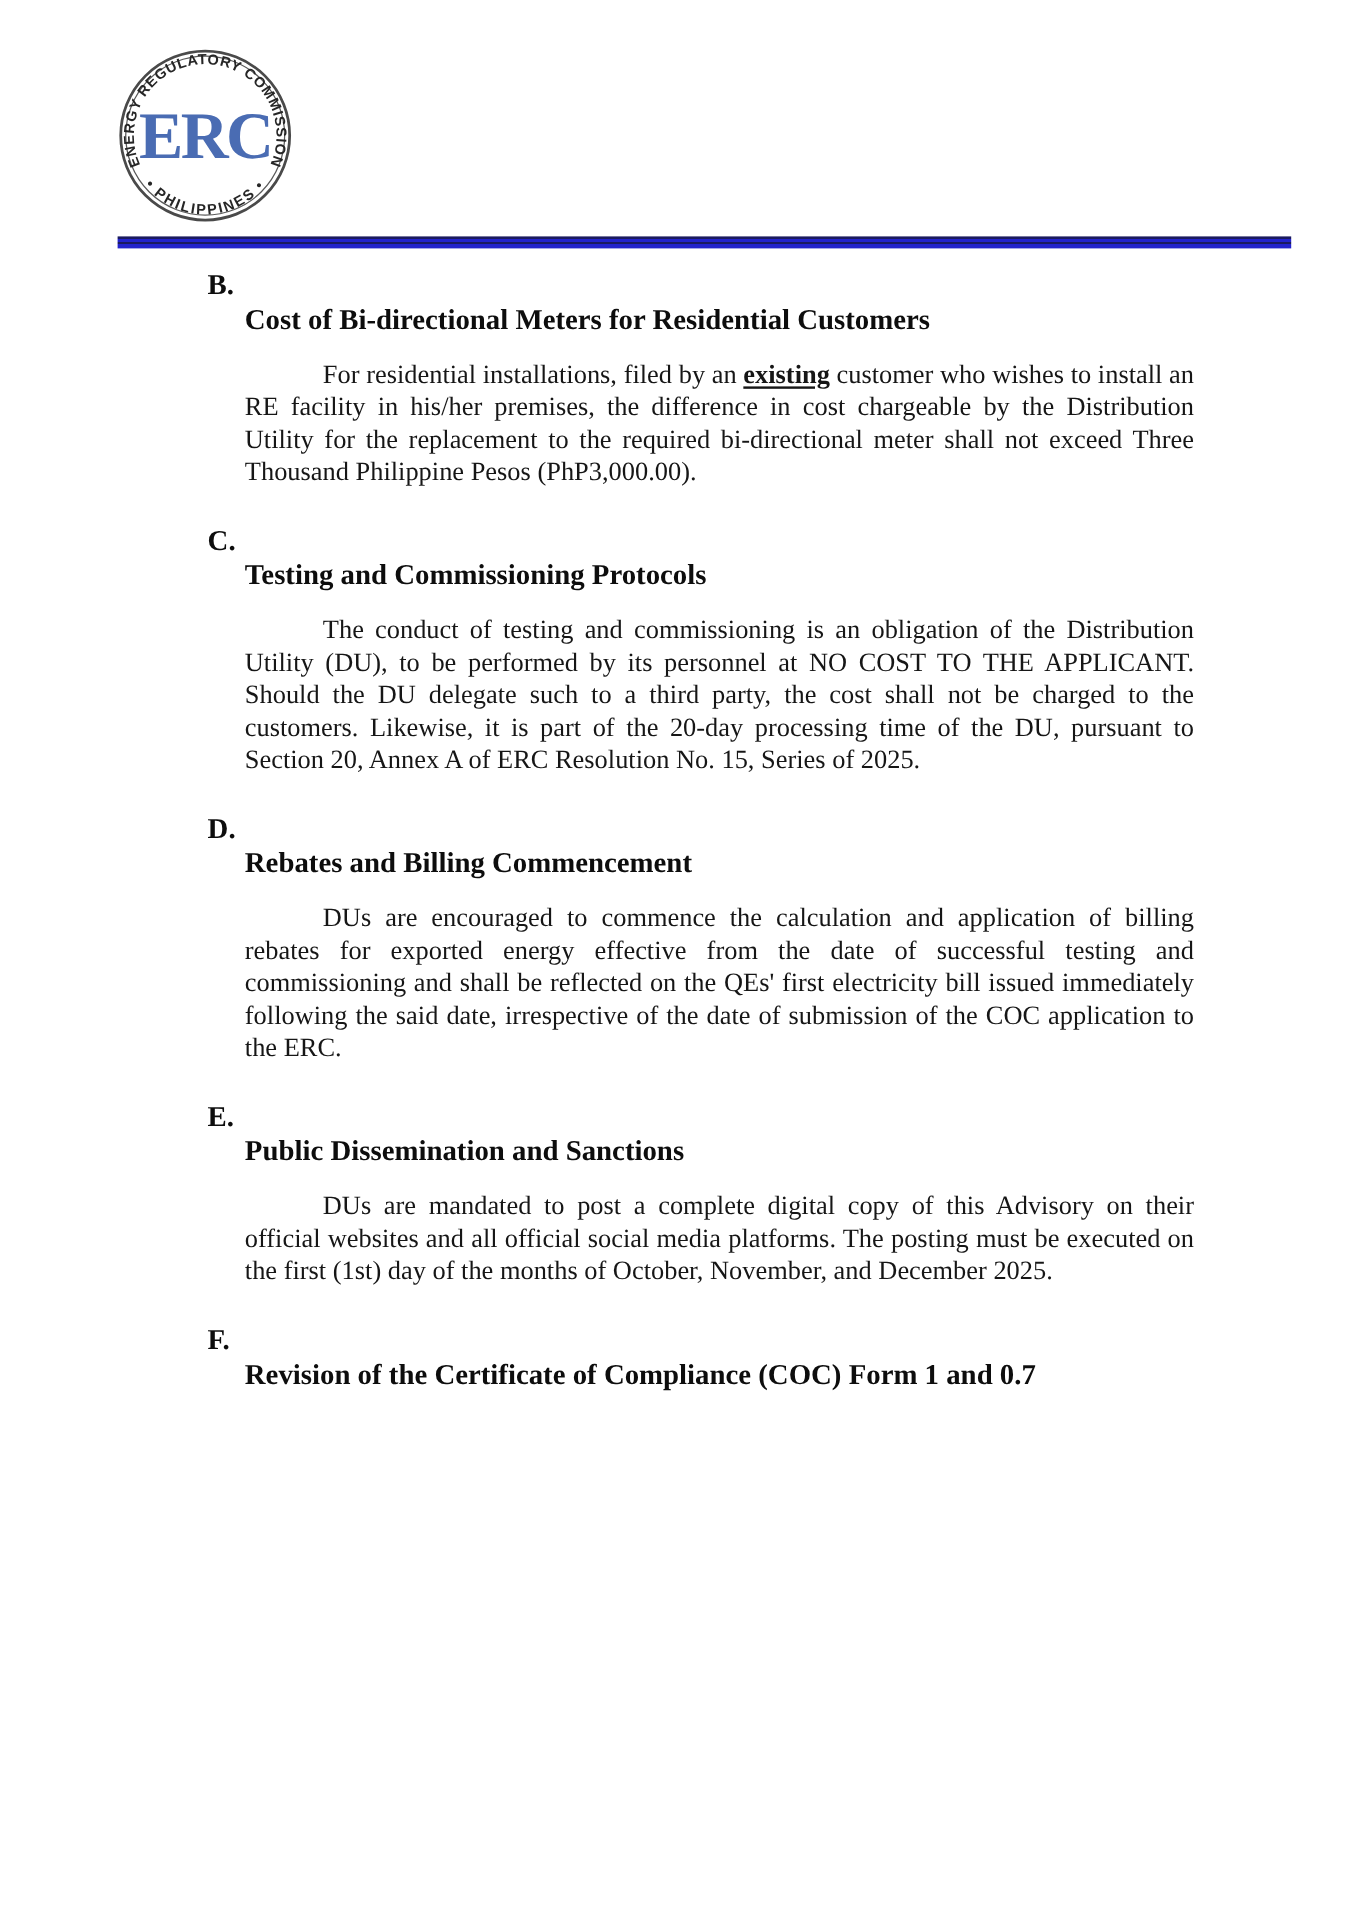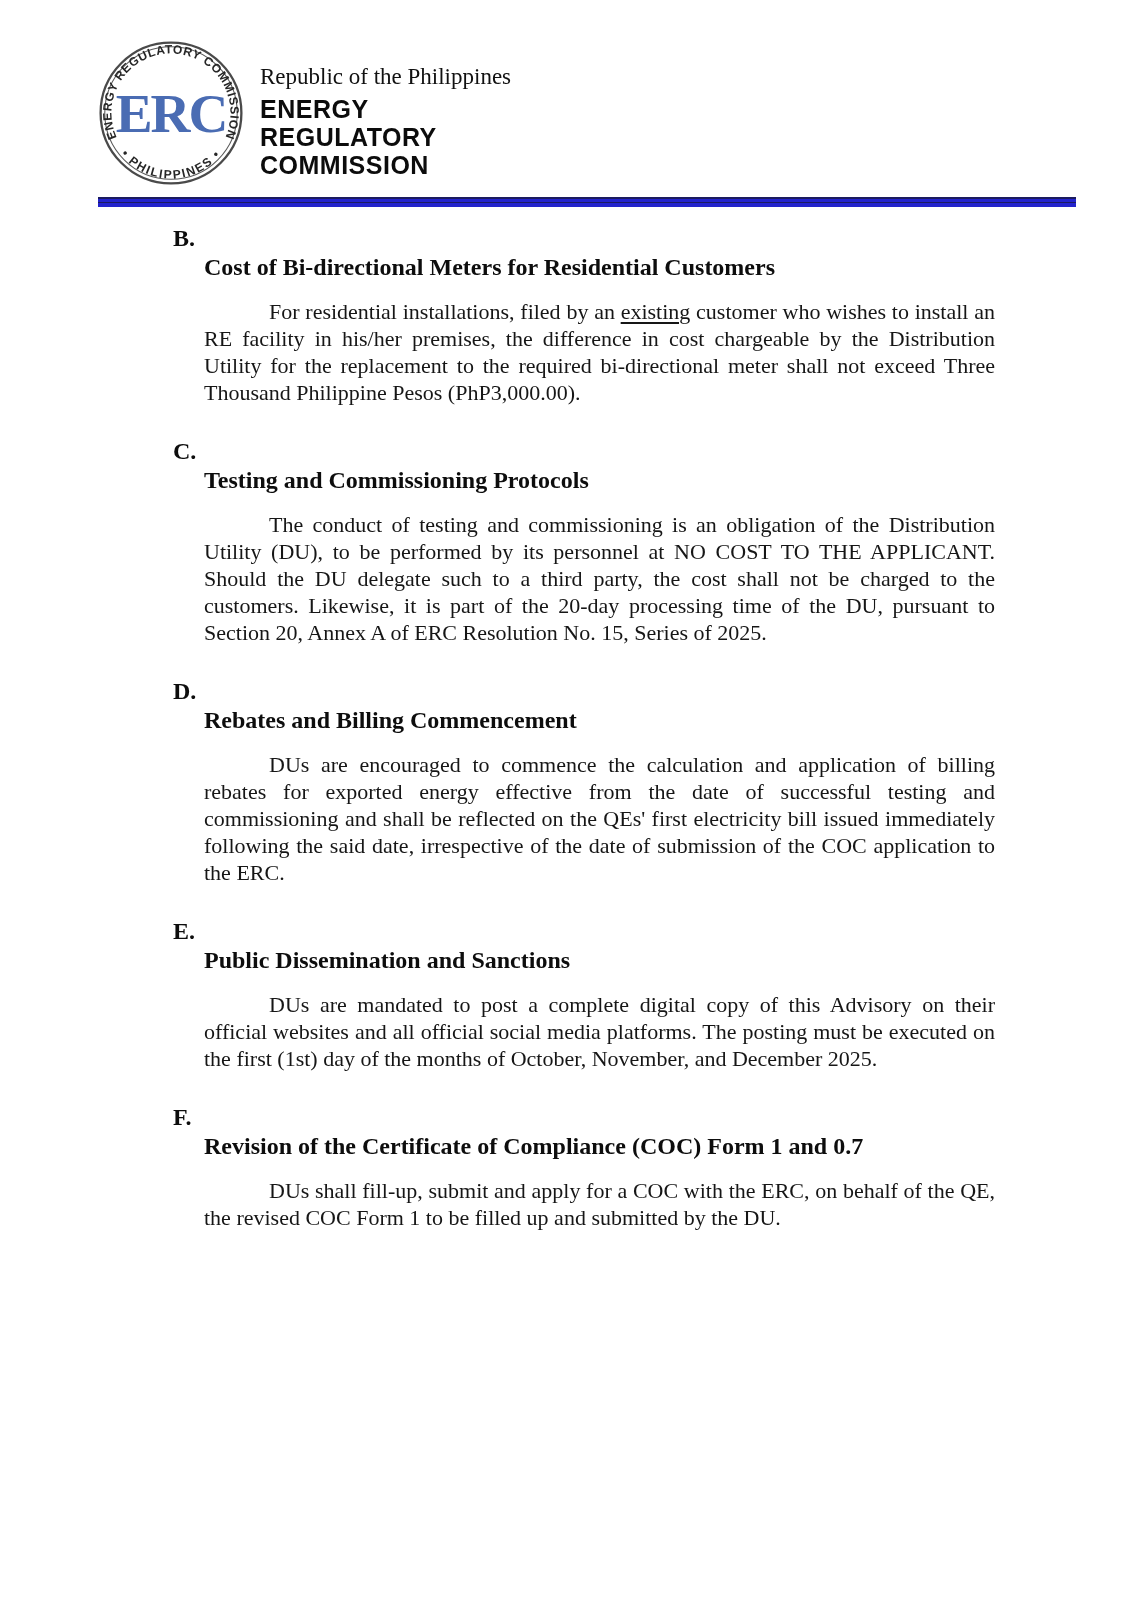--- a/index.html
+++ b/index.html
@@ -69,21 +69,21 @@
   .sec-letter { width: 31px; flex: none; }
   .sec-title { flex: 1; margin-top: 29px; }
   .body-para {
     margin: 0 0 24px 31px;
     font-size: 22px;
     line-height: 27px;
     text-align: justify;
     text-indent: 65px;
     color: var(--ink);
   }
-  .body-para .b { font-weight: normal; }
+  .body-para .b { font-weight: bold; }
   .body-para .i { }
   .body-para .u { text-decoration: underline; text-decoration-thickness: 2px; text-underline-offset: 3px; }
 </style>
 </head>
 <body>
 
 <div class="page">
 
   <div class="letterhead">
     <svg class="seal" viewBox="0 0 140 140">
@@ -95,26 +95,20 @@
       </defs>
       <text font-family="Liberation Sans, DejaVu Sans, sans-serif" font-size="11.6" font-weight="600" fill="#262626" letter-spacing="0.6">
         <textPath href="#sealTopArc" startOffset="50%" text-anchor="middle">ENERGY REGULATORY COMMISSION</textPath>
       </text>
       <text font-family="Liberation Sans, DejaVu Sans, sans-serif" font-size="11.6" font-weight="600" fill="#262626" letter-spacing="1.6">
         <textPath href="#sealBottomArc" startOffset="50%" text-anchor="middle">• PHILIPPINES •</textPath>
       </text>
       <text x="70" y="88" text-anchor="middle" font-family="Liberation Serif, DejaVu Serif, serif" font-size="53" font-weight="bold" fill="#4a6cb3" letter-spacing="-2">ERC</text>
     </svg>
 
-    <div class="agency-block">
-      <div class="republic-line">Republic of the Philippines</div>
-      <div class="agency-line">ENERGY</div>
-      <div class="agency-line">REGULATORY</div>
-      <div class="agency-line">COMMISSION</div>
-    </div>
   </div>
 
   <div class="header-rule"></div>
 
   <main class="doc-body">
   <section class="doc-section">
     <h2 class="sec-head">
       <span class="sec-letter">B.</span>
       <span class="sec-title">Cost of Bi-directional Meters for Residential Customers</span>
     </h2>
@@ -143,17 +137,16 @@
       <span class="sec-title">Public Dissemination and Sanctions</span>
     </h2>
   <p class="body-para"><span>DUs are mandated to post a complete digital copy of this </span><span class="i">Advisory</span><span> on their official websites and all official social media platforms. The posting must be executed on the first (1st) day of the months of October, November, and December 2025.</span></p>
       </section>
 
   <section class="doc-section">
     <h2 class="sec-head">
       <span class="sec-letter">F.</span>
       <span class="sec-title">Revision of the Certificate of Compliance (COC) Form 1 and 0.7</span>
     </h2>
-  <p class="body-para"><span>DUs shall fill-up, submit and apply for a COC with the ERC, on behalf of the QE, the revised COC Form 1 to be filled up and submitted by the DU.</span></p>
       </section>
 </main>
 
 </div>
 
 </body></html>

